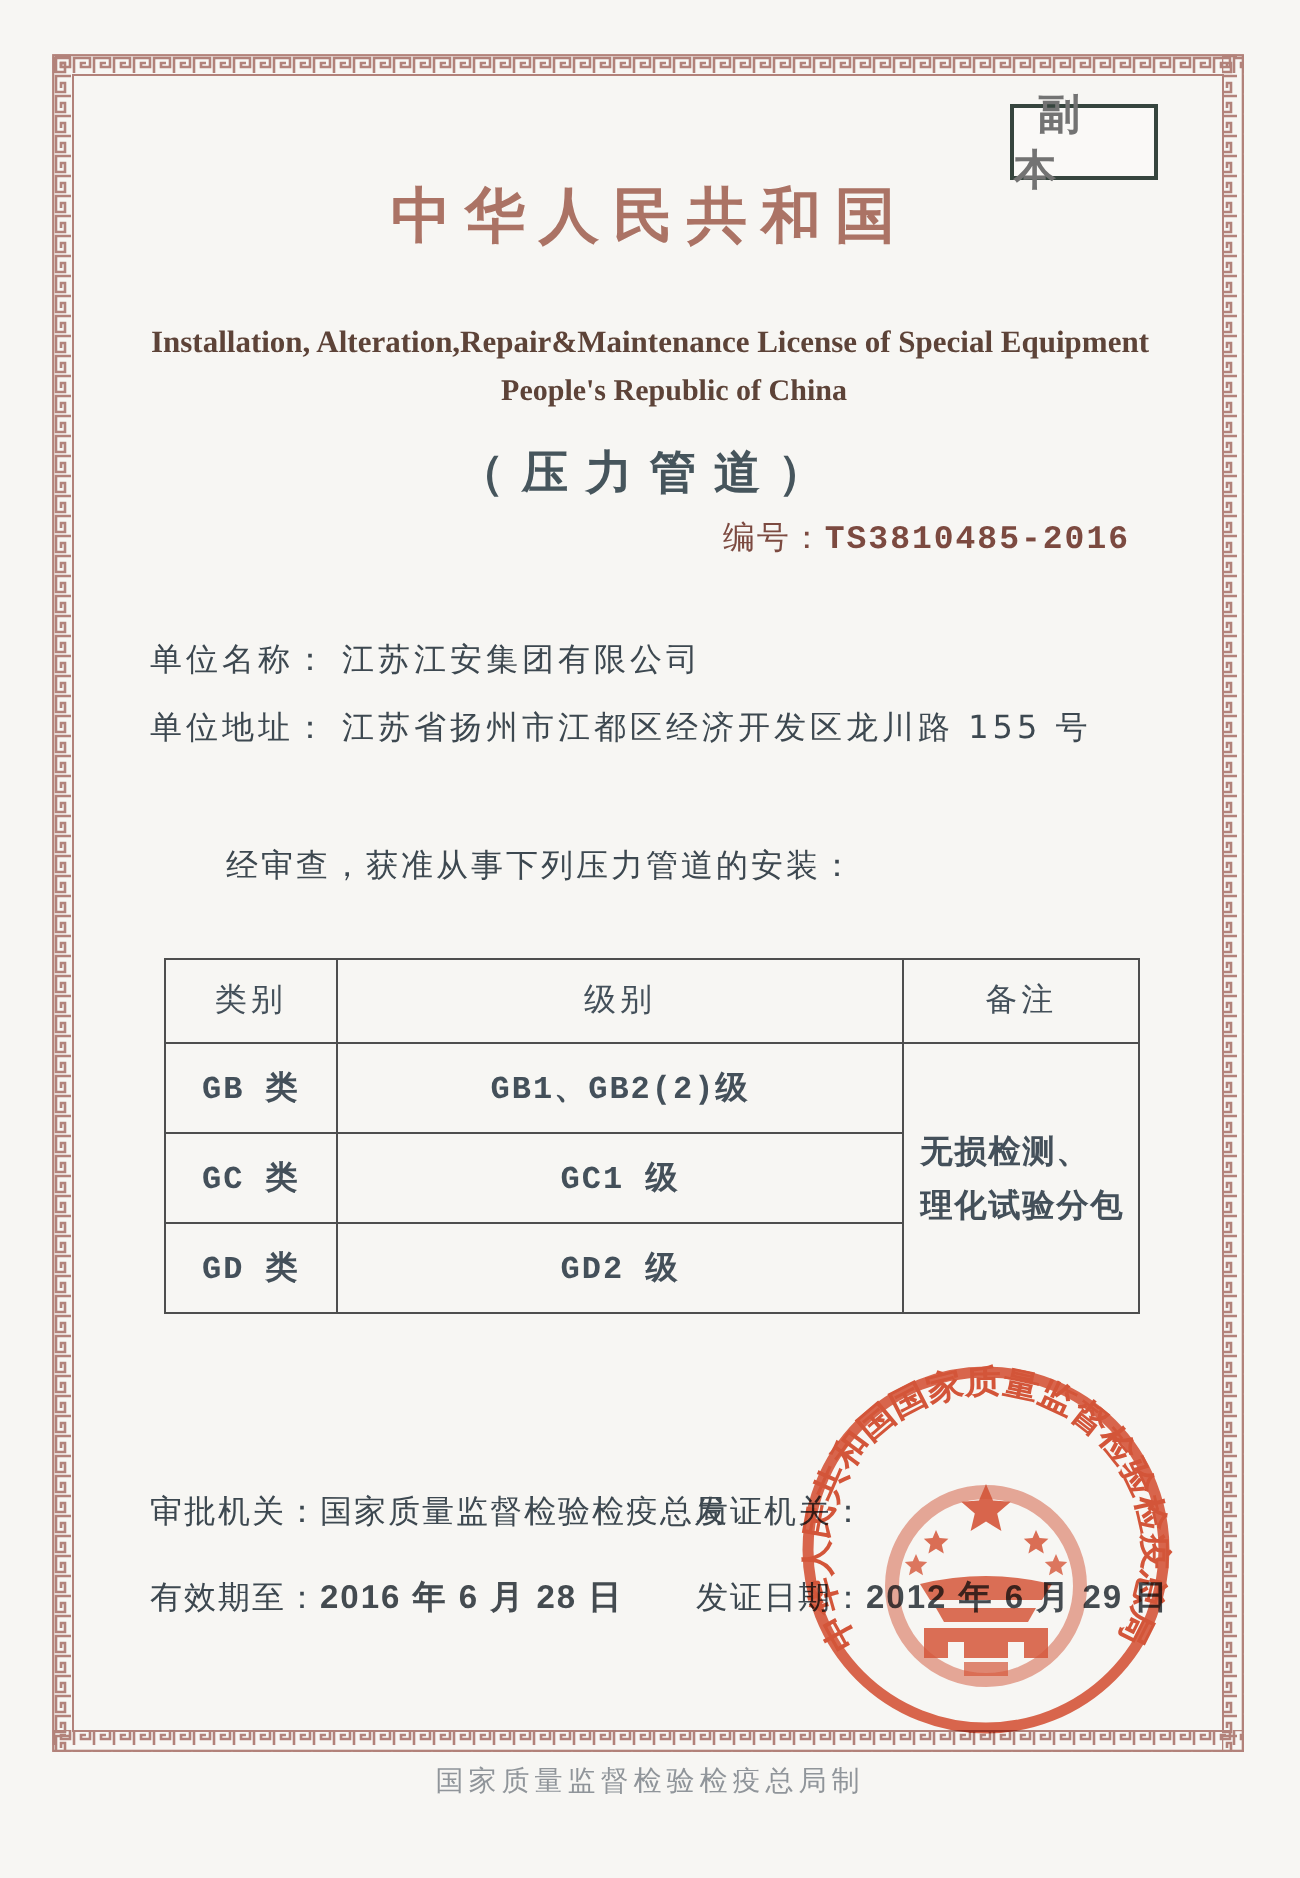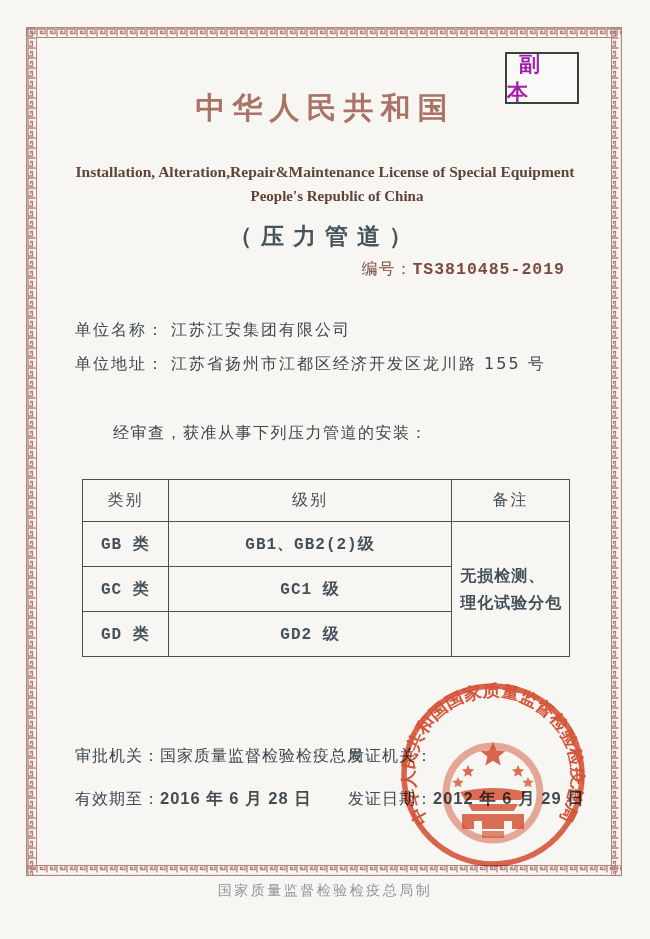--- a/index.html
+++ b/index.html
@@ -9,23 +9,23 @@
     width: 650px; height: 939px;
     background: #f7f6f3;
     font-family: "DejaVu Sans", sans-serif;
     color: #3d4850;
     overflow: hidden;
   }
   .frame-svg { position: absolute; left: 26px; top: 27px; }
 
   .badge {
     position: absolute; left: 505px; top: 52px;
-    width: 74px; height: 52px;
+    width: 74px; height: 38px;
     border: 2.5px solid #36453e;
-    color: #a21caf;
+    color: #737373;
     font-size: 21px; font-weight: bold;
     letter-spacing: 12px; text-indent: 12px;
     display: flex; align-items: center; justify-content: center;
     background: rgba(255,255,255,0.35);
   }
 
   .t-country {
     position: absolute; left: 0; top: 88px; width: 100%;
     text-align: center; font-size: 30px; font-weight: bold;
     letter-spacing: 7px; color: #ab7365;
@@ -136,21 +136,21 @@
 
   <div class="badge">副 本</div>
 
   <div class="t-country">中华人民共和国</div>
   <div class="en-line en1">Installation, Alteration,Repair&amp;Maintenance License of Special Equipment</div>
   <div class="en-line en2">People's Republic of China</div>
 
   <div class="scope">（压力管道）</div>
 
   <div class="license-line">
-    <span>编号：</span><span class="num">TS3810485-2019</span>
+    <span>编号：</span><span class="num">TS3810485-2016</span>
   </div>
 
   <div class="info-row info-name">
     <span class="lbl">单位名称：</span><span>江苏江安集团有限公司</span>
   </div>
   <div class="info-row info-addr">
     <span class="lbl">单位地址：</span><span>江苏省扬州市江都区经济开发区龙川路 155 号</span>
   </div>
 
   <div class="intro">经审查，获准从事下列压力管道的安装：</div>

